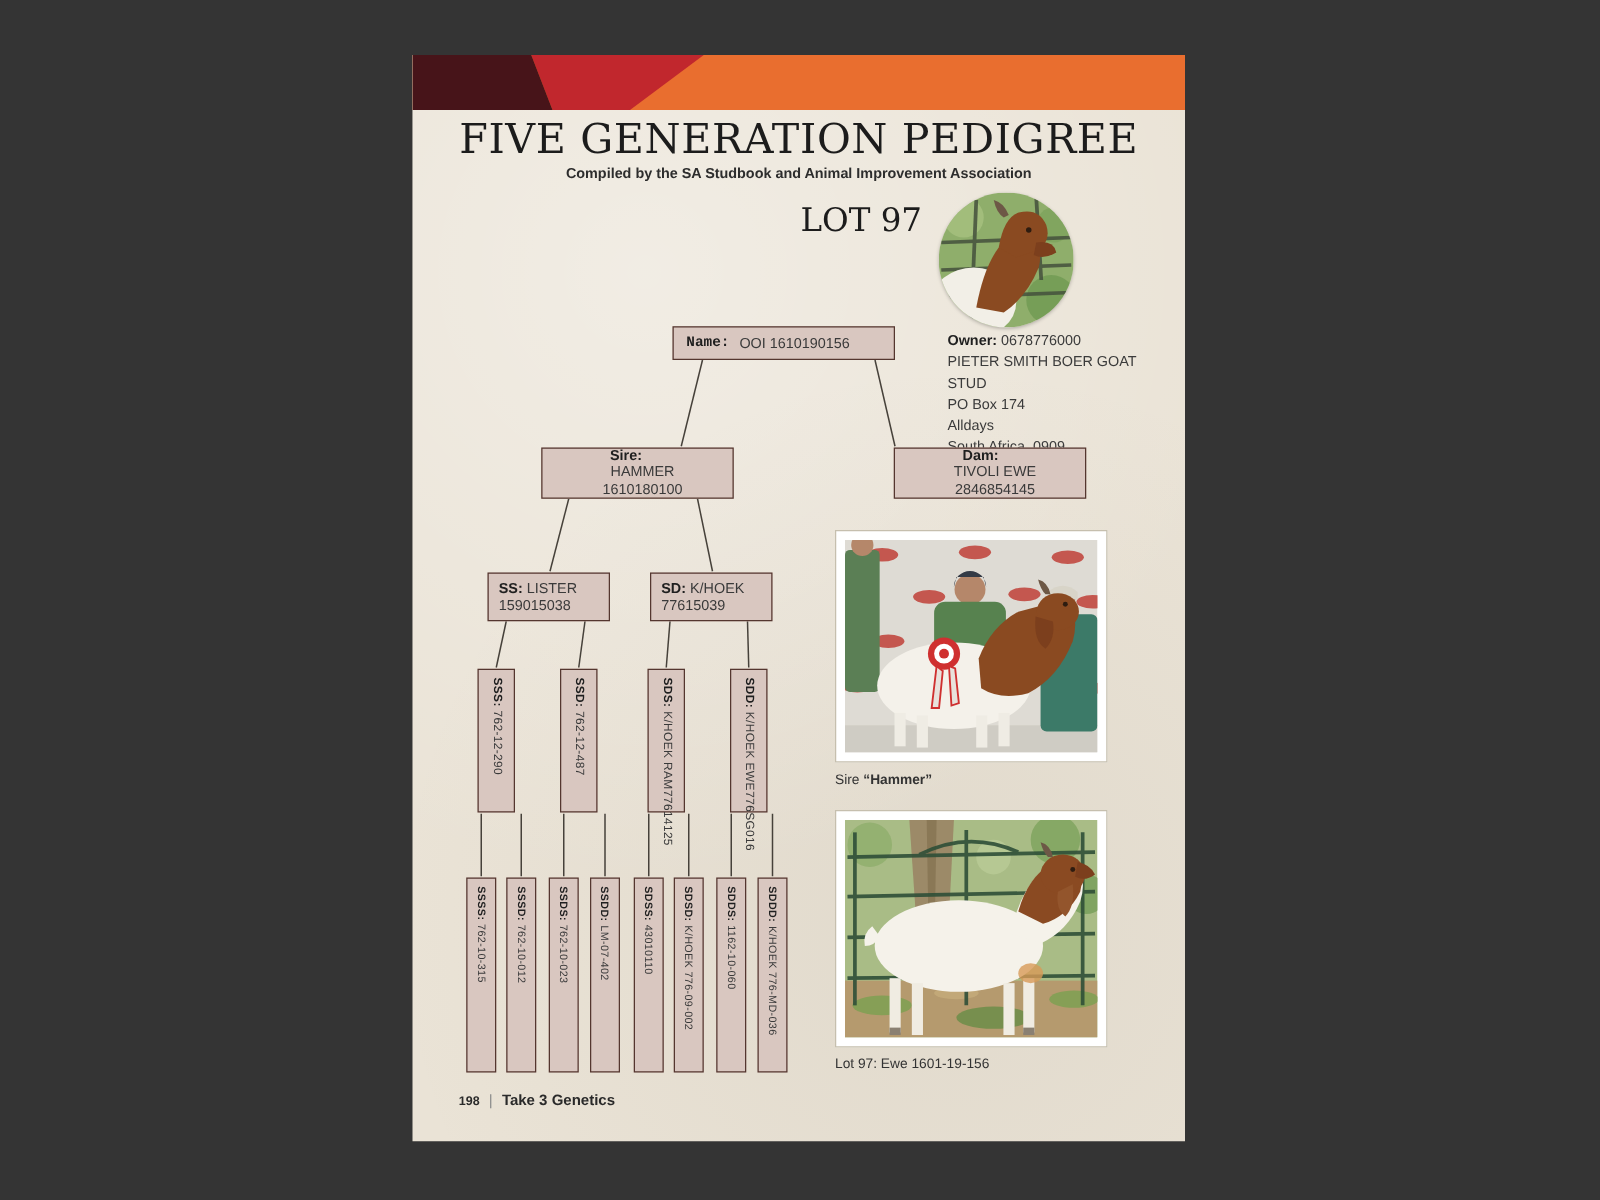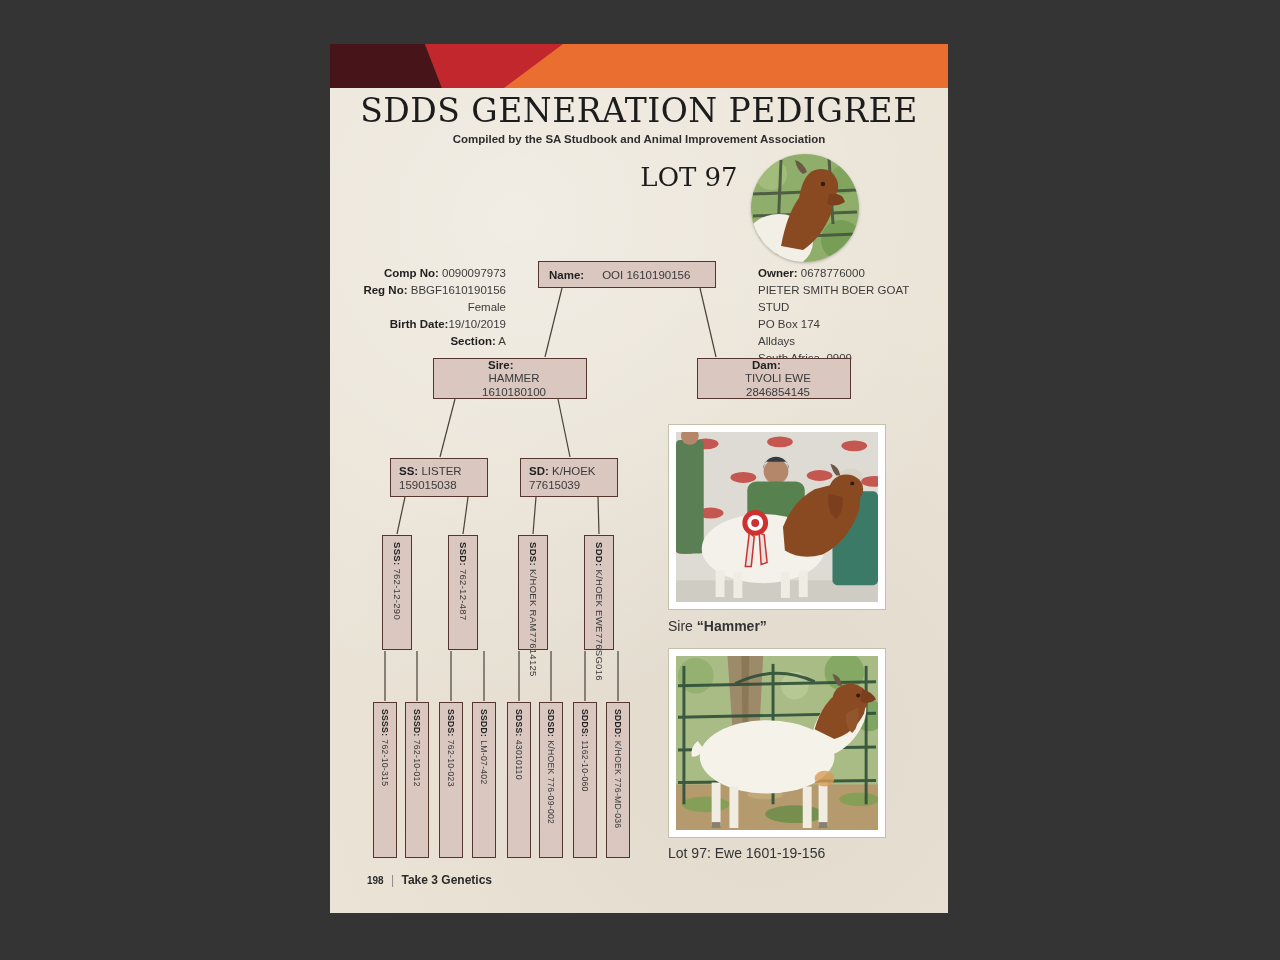--- a/index.html
+++ b/index.html
@@ -20,33 +20,33 @@
   .logo{position:absolute;left:48px;top:124px;width:124px;height:80px;}
   .circlephoto{position:absolute;left:421px;top:110px;width:108px;height:108px;border-radius:50%;
                overflow:hidden;box-shadow:0 1px 3px rgba(0,0,0,.25);}
   .idblock{position:absolute;left:26px;top:221px;width:150px;text-align:right;
            font-size:11.5px;line-height:17px;color:#3b3b3b;}
   .idblock b, .ownerblock b, .pbox b{color:#1f1f1f;}
   .ownerblock{position:absolute;left:428px;top:221px;width:170px;font-size:11.5px;line-height:17px;}
   .pbox{position:absolute;background:var(--boxfill,#d9c7c0);border:1.5px solid var(--boxline,#54362f);
         box-sizing:border-box;font-size:11.5px;color:#3a3a3a;}
   .namebox{left:208px;top:217px;width:178px;height:27px;display:flex;align-items:center;padding-left:10px;}
-  .namebox b{margin-right:18px;}
+  .namebox b{margin-right:8px;font-family:Liberation Mono, monospace;}
   .parentbox{top:314px;width:154px;height:41px;display:flex;align-items:center;padding-left:8px;flex-direction:column;}
   .parentbox .pb-val{flex:1;text-align:center;line-height:14px;}
   .gp{top:414px;width:98px;height:39px;padding:5px 0 0 8px;line-height:14px;}
   .vbox{display:flex;justify-content:center;align-items:flex-start;padding-top:6px;}
   .vtext{writing-mode:vertical-rl;font-size:9.5px;letter-spacing:.3px;display:flex;}
   .vbox.g4 .vtext{font-size:8.6px;}
   .vline{white-space:nowrap;line-height:12px;}
   .vline b{margin-inline-end:3px;}
   .lines{position:absolute;left:0;top:0;width:618px;height:869px;}
   .photo{position:absolute;background:#fff;border:1px solid #c6bfae;padding:7px;box-sizing:border-box;}
   .photo svg{display:block;width:100%;height:100%;}
-  .caption{position:absolute;font-size:14px;color:#333;}
+  .caption{position:absolute;font-size:11px;color:#333;}
   .footer{position:absolute;left:37px;top:829px;font-size:12px;font-weight:bold;color:#2a2a2a;}
   .footer .pn{font-size:10px;}
   .footer .sep{color:#8a8a8a;font-weight:normal;margin:0 4px;}
 </style>
 </head>
 <body>
 
 <div class="stage">
   <div class="page">
 
@@ -70,21 +70,21 @@
         <line x1="87" y1="607" x2="87" y2="657"></line>
         <line x1="121" y1="607" x2="121" y2="657"></line>
         <line x1="154" y1="607" x2="154" y2="657"></line>
         <line x1="189" y1="607" x2="189" y2="657"></line>
         <line x1="221" y1="607" x2="221" y2="657"></line>
         <line x1="255" y1="607" x2="255" y2="657"></line>
         <line x1="288" y1="607" x2="288" y2="657"></line>
       </g>
     </svg>
 
-    <div class="title">SDDS GENERATION PEDIGREE</div>
+    <div class="title">FIVE GENERATION PEDIGREE</div>
     <div class="subtitle">Compiled by the SA Studbook and Animal Improvement Association</div>
     <div class="lot">LOT 97</div>
 
 
     <div class="circlephoto">
       <svg viewBox="0 0 108 108">
         <rect width="108" height="108" fill="#8fae6b"></rect>
         <circle cx="20" cy="20" r="16" fill="#a6c180" opacity=".8"></circle>
         <circle cx="90" cy="86" r="20" fill="#6f9a53" opacity=".8"></circle>
         <circle cx="92" cy="26" r="14" fill="#7da35c" opacity=".8"></circle>
@@ -97,27 +97,20 @@
         </g>
         <ellipse cx="28" cy="88" rx="34" ry="28" fill="#f2efe7"></ellipse>
         <path d="M30,92 Q36,60 48,44 L74,34 Q84,44 80,60 Q70,84 52,96 Z" fill="#8a4a21"></path>
         <path d="M48,44 Q52,20 64,16 Q80,12 86,26 Q90,38 80,46 L62,52 Z" fill="#8a4a21"></path>
         <path d="M78,40 q14,-2 16,8 q-10,6 -18,2z" fill="#7c3f1d"></path>
         <path d="M56,18 q-4,-10 -12,-12 q2,10 8,14z" fill="#6d5846"></path>
         <circle cx="72" cy="30" r="2.2" fill="#2e1c10"></circle>
       </svg>
     </div>
 
-    <div class="idblock">
-      <div><b>Comp No:</b> <span>0090097973</span></div>
-      <div><b>Reg No:</b> <span>BBGF1610190156</span></div>
-      <div><span>Female</span></div>
-      <div><b>Birth Date:</b><span>19/10/2019</span></div>
-      <div><b>Section:</b> <span>A</span></div>
-    </div>
 
     <div class="pbox namebox">
       <b>Name:</b>
       <span>OOI 1610190156</span>
     </div>
 
     <div class="ownerblock">
       <div><b>Owner:</b> <span>0678776000</span></div>
       <div>PIETER SMITH BOER GOAT</div>
       <div>STUD</div>
@@ -126,21 +119,21 @@
       <div>South Africa, 0909</div>
     </div>
 
     <div class="pbox parentbox" style="left:103px;">
       <b style="width:52px;">Sire:</b>
       <div class="pb-val">
           <div>HAMMER</div>
           <div>1610180100</div>
         </div>
     </div>
-    <div class="pbox parentbox" style="left:367px;">
+    <div class="pbox parentbox" style="left:385px;">
       <b style="width:52px;">Dam:</b>
       <div class="pb-val">
           <div>TIVOLI EWE</div>
           <div>2846854145</div>
         </div>
     </div>
 
     <div class="pbox gp" style="left:60px;">
       <div><b>SS:</b> <span>LISTER</span></div>
       <div>159015038</div>

